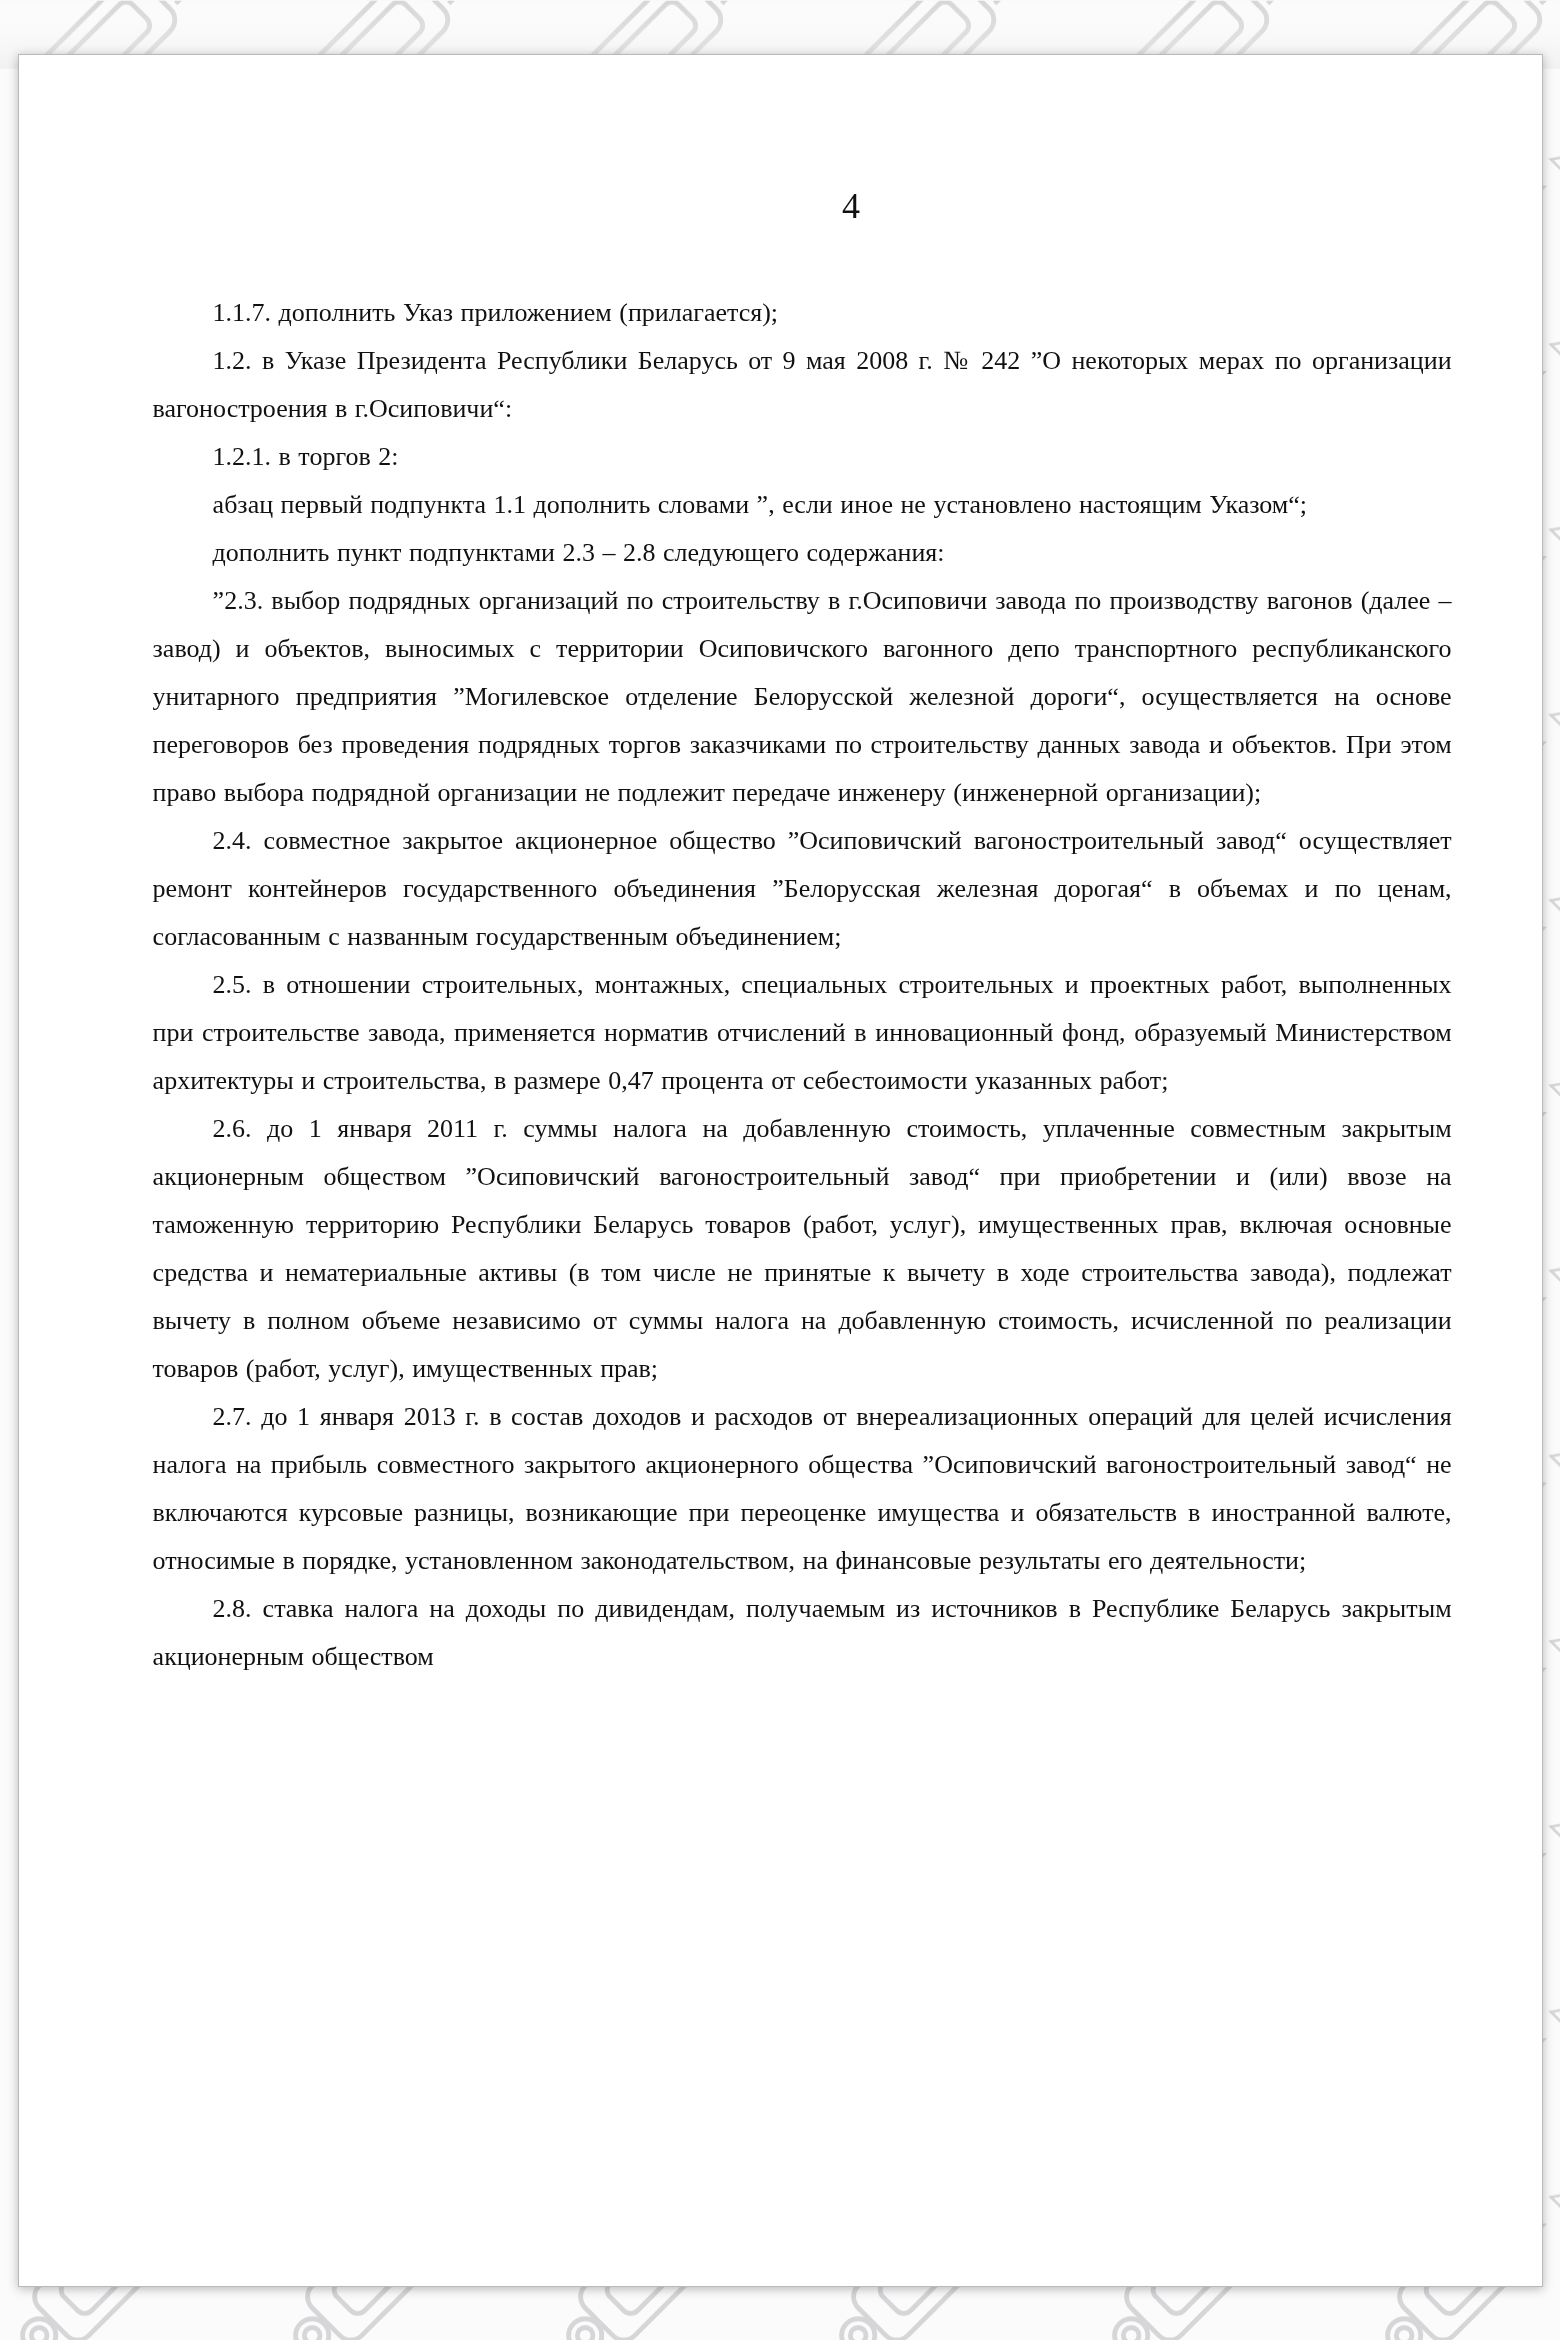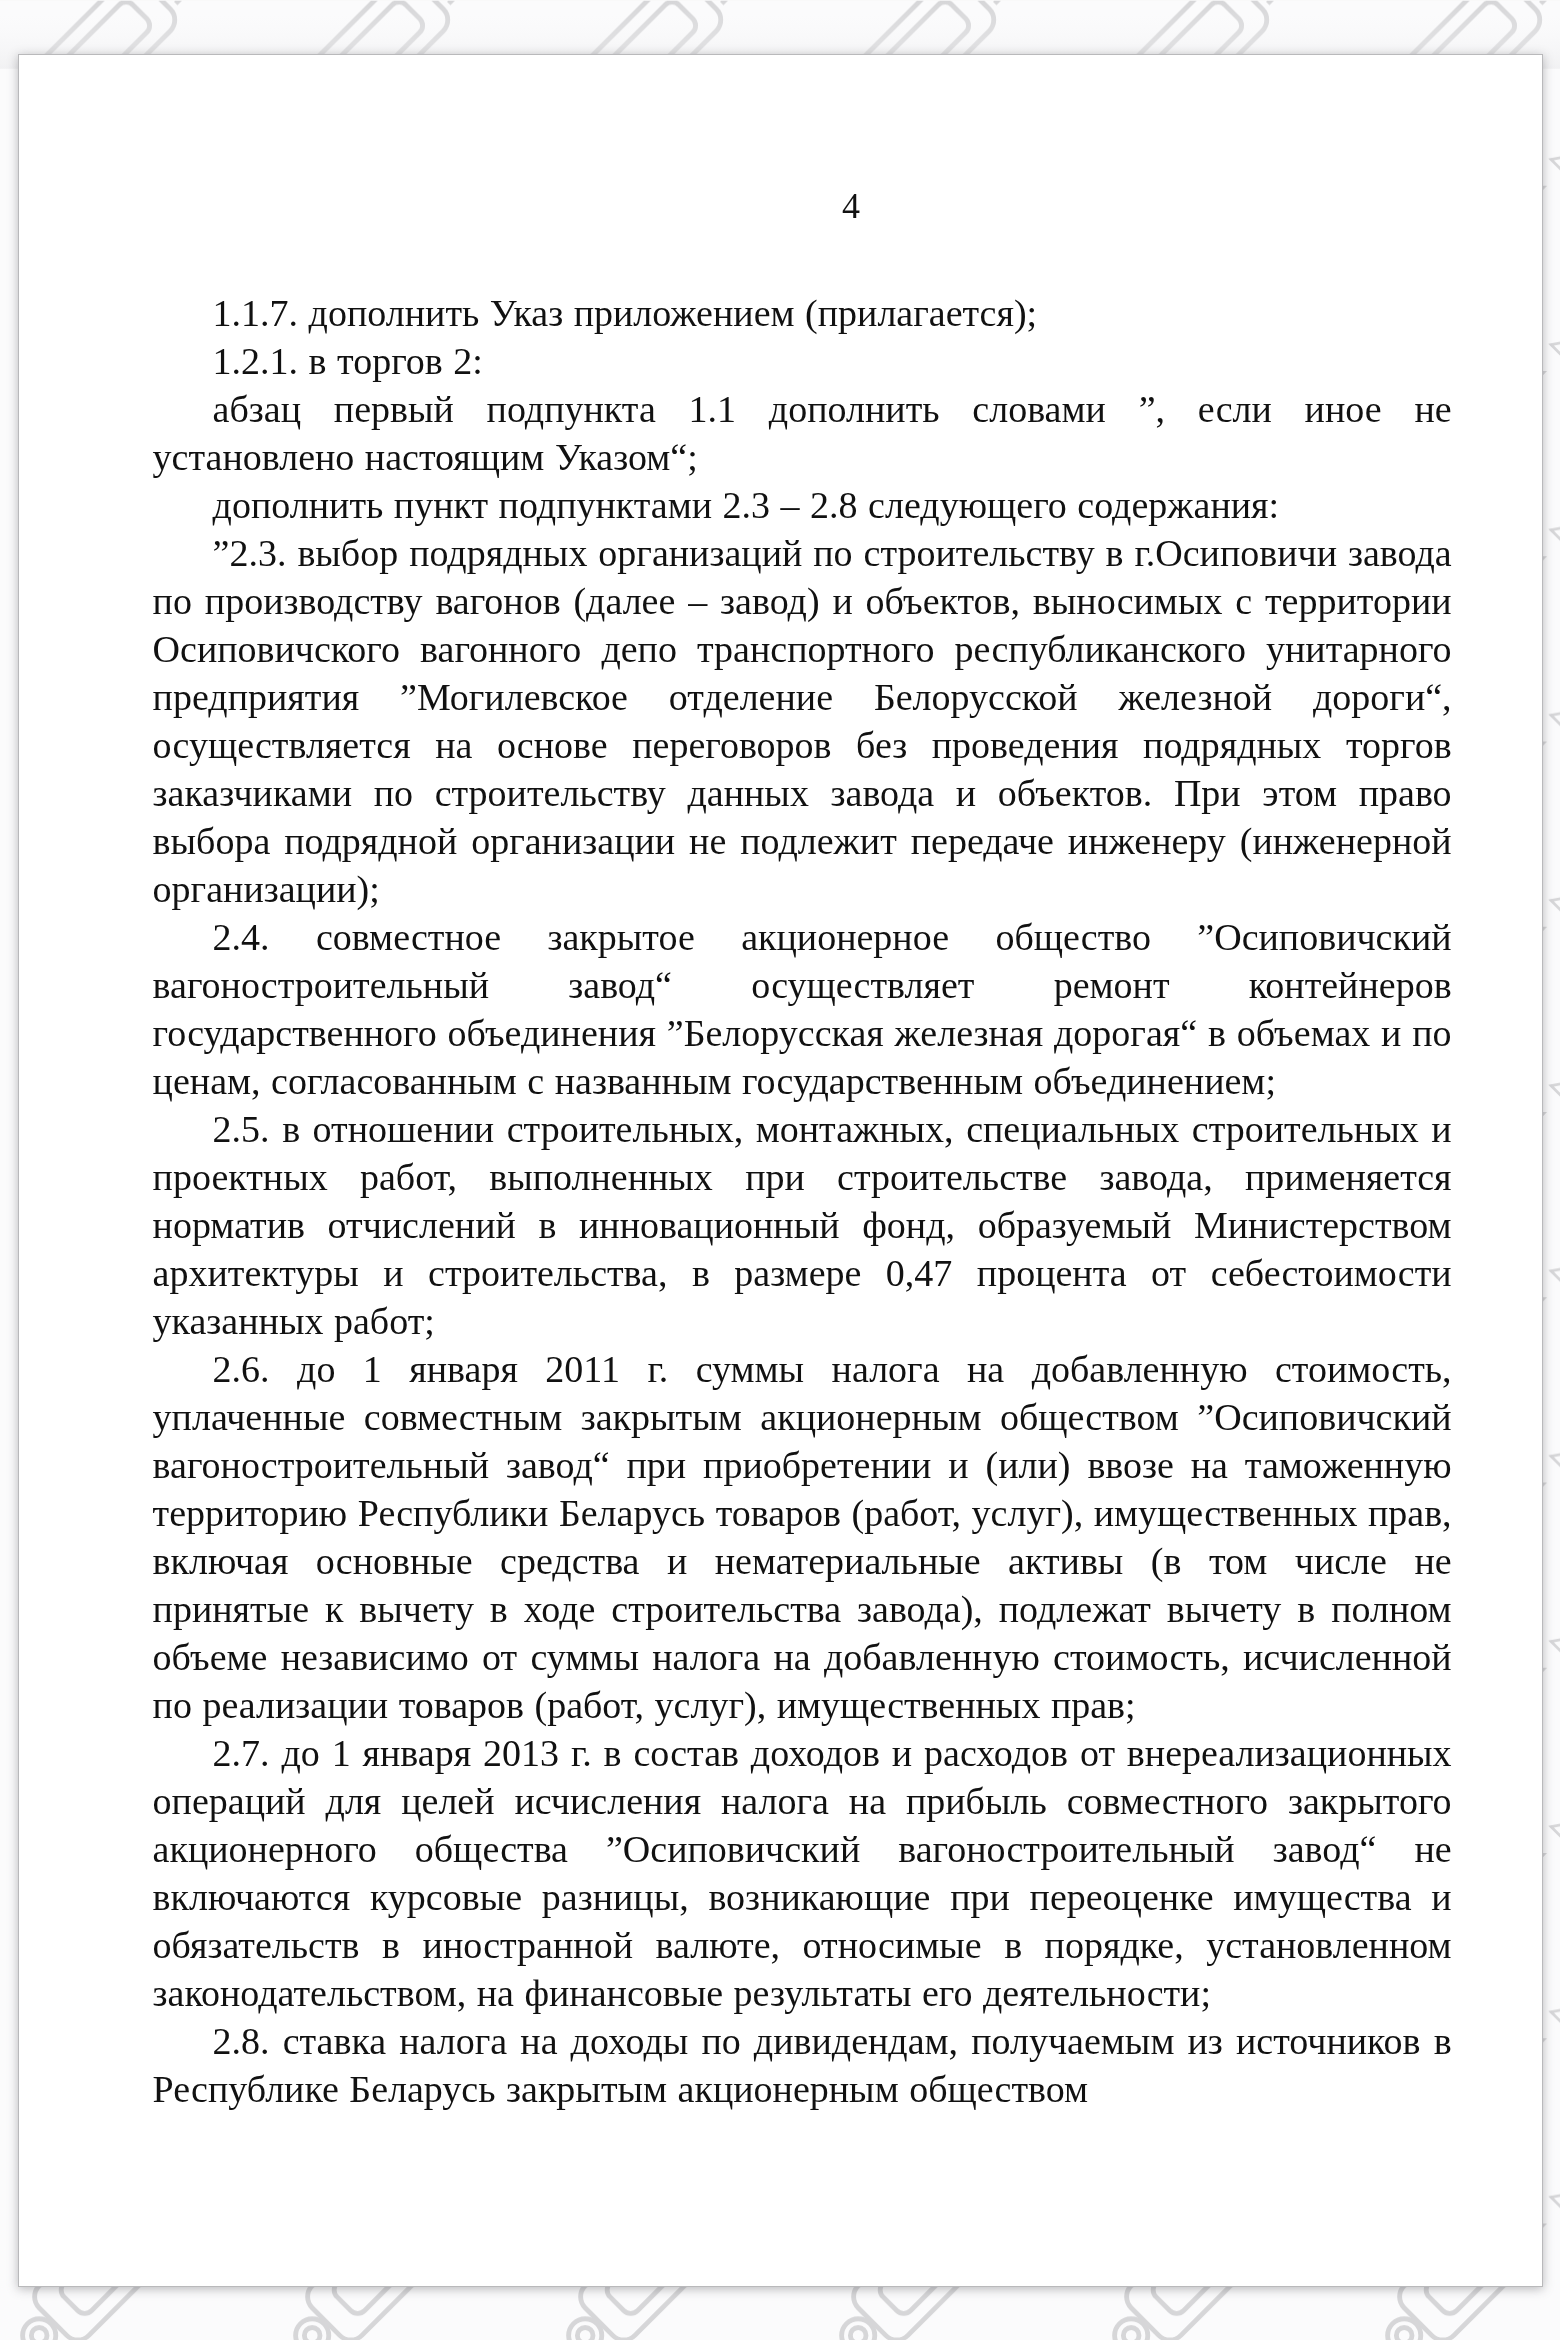--- a/index.html
+++ b/index.html
@@ -40,21 +40,21 @@
   .page-number {
     text-align: center;
     padding-left: 98px;
     font-size: 36px;
     line-height: 48px;
     margin: 0 0 59px 0;
   }
   .body-text p {
     margin: 0;
     padding: 0;
-    font-size: 38px;
+    font-size: 26px;
     line-height: 48px;
     text-align: justify;
     text-indent: 60px;
     word-spacing: 1px;
   }
 </style>
 </head>
 <body>
 
 <div class="stage">
@@ -92,20 +92,21 @@
     </defs>
     <rect x="0" y="0" width="1600" height="2400" fill="#fbfbfc"></rect>
     <rect x="0" y="0" width="1600" height="2400" fill="url(#orn)"></rect>
     <rect x="0" y="0" width="1600" height="70" fill="url(#fade)"></rect>
   </svg>
 
   <div class="page">
     <div class="page-number">4</div>
     <div class="body-text">
         <p>1.1.7. дополнить Указ приложением (прилагается);</p>
+        <p>1.2. в Указе Президента Республики Беларусь от 9 мая 2008 г. № 242 ”О некоторых мерах по организации вагоностроения в г.Осиповичи“:</p>
         <p>1.2.1. в торгов 2:</p>
         <p>абзац первый подпункта 1.1 дополнить словами ”, если иное не установлено настоящим Указом“;</p>
         <p>дополнить пункт подпунктами 2.3 – 2.8 следующего содержания:</p>
         <p>”2.3. выбор подрядных организаций по строительству в г.Осиповичи завода по производству вагонов (далее – завод) и объектов, выносимых с территории Осиповичского вагонного депо транспортного республиканского унитарного предприятия ”Могилевское отделение Белорусской железной дороги“, осуществляется на основе переговоров без проведения подрядных торгов заказчиками по строительству данных завода и объектов. При этом право выбора подрядной организации не подлежит передаче инженеру (инженерной организации);</p>
         <p>2.4. совместное закрытое акционерное общество ”Осиповичский вагоностроительный завод“ осуществляет ремонт контейнеров государственного объединения ”Белорусская железная дорогая“ в объемах и по ценам, согласованным с названным государственным объединением;</p>
         <p>2.5. в отношении строительных, монтажных, специальных строительных и проектных работ, выполненных при строительстве завода, применяется норматив отчислений в инновационный фонд, образуемый Министерством архитектуры и строительства, в размере 0,47 процента от себестоимости указанных работ;</p>
         <p>2.6. до 1 января 2011 г. суммы налога на добавленную стоимость, уплаченные совместным закрытым акционерным обществом ”Осиповичский вагоностроительный завод“ при приобретении и (или) ввозе на таможенную территорию Республики Беларусь товаров (работ, услуг), имущественных прав, включая основные средства и нематериальные активы (в том числе не принятые к вычету в ходе строительства завода), подлежат вычету в полном объеме независимо от суммы налога на добавленную стоимость, исчисленной по реализации товаров (работ, услуг), имущественных прав;</p>
         <p>2.7. до 1 января 2013 г. в состав доходов и расходов от внереализационных операций для целей исчисления налога на прибыль совместного закрытого акционерного общества ”Осиповичский вагоностроительный завод“ не включаются курсовые разницы, возникающие при переоценке имущества и обязательств в иностранной валюте, относимые в порядке, установленном законодательством, на финансовые результаты его деятельности;</p>
         <p>2.8. ставка налога на доходы по дивидендам, получаемым из источников в Республике Беларусь закрытым акционерным обществом</p>
       </div>

